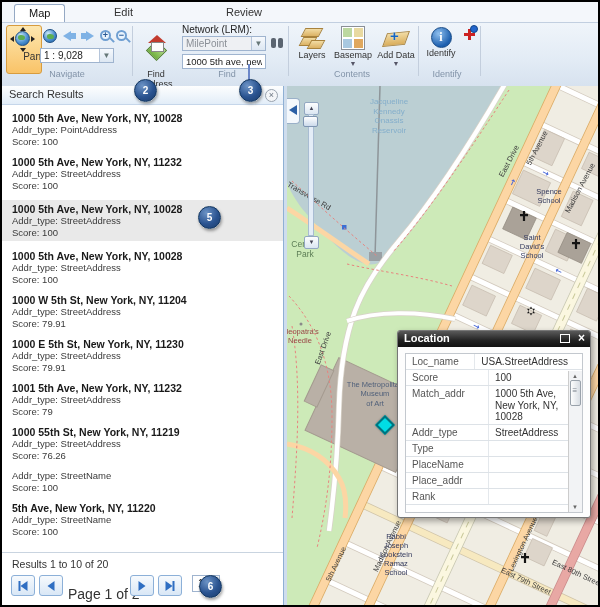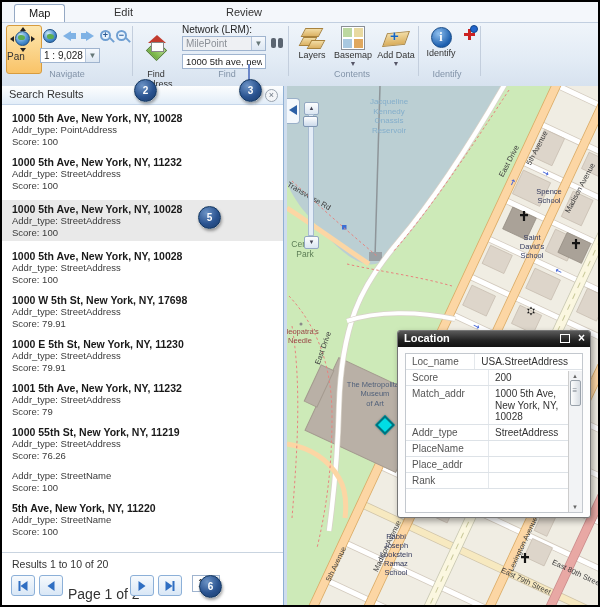--- a/index.html
+++ b/index.html
@@ -7,21 +7,21 @@
 
   
   .ribbon{position:absolute;left:0;top:0;width:596px;height:84px;background:linear-gradient(#f7fafd,#e2ebf5 70%,#d7e2ef);}
   .tabs{position:absolute;left:0;top:0;width:100%;height:20px;background:#f4f7fb;border-bottom:1px solid #c2cfe0;}
   .tab{position:absolute;top:2px;height:17px;line-height:17px;padding:0 14px;font-size:11px;color:#333;cursor:default;}
   .tab.active{background:#fff;border:1px solid #95a9c4;border-bottom:none;border-radius:3px 3px 0 0;color:#111;}
   .toolbar{position:absolute;left:0;top:21px;width:100%;height:56px;}
   .gsep{position:absolute;top:3px;height:50px;width:1px;background:#c3cedd;}
   .glabel{position:absolute;top:46px;font-size:9px;color:#8293a8;text-align:center;}
 
-  .pan-btn{position:absolute;left:4px;top:2px;width:34px;height:47px;background:linear-gradient(#fde7b0,#f9c368);border:1px solid #d89c3e;border-radius:3px;text-align:left;}
+  .pan-btn{position:absolute;left:4px;top:2px;width:34px;height:47px;background:linear-gradient(#fde7b0,#f9c368);border:1px solid #d89c3e;border-radius:3px;text-align:right;}
   .pan-globe{position:relative;width:18px;height:18px;margin:5px auto 2px;}
   .globe{width:15px;height:15px;border-radius:50%;background:radial-gradient(circle at 35% 30%,#cdeaf8,#4b8fd0 55%,#1d5c9c);border:1px solid #1b4e85;box-sizing:border-box;}
   .globe::after{content:"";position:absolute;left:3px;top:4px;width:7px;height:5px;background:#5cae53;border-radius:40% 60% 50% 50%;}
   .pan-globe .t{position:absolute;width:0;height:0;}
   .pan-globe .t.up{left:5px;top:-4px;border-left:3px solid transparent;border-right:3px solid transparent;border-bottom:4px solid #222;}
   .pan-globe .t.dn{left:5px;bottom:-3px;border-left:3px solid transparent;border-right:3px solid transparent;border-top:4px solid #222;}
   .pan-globe .t.lf{left:-5px;top:5px;border-top:3px solid transparent;border-bottom:3px solid transparent;border-right:4px solid #222;}
   .pan-globe .t.rt{right:-2px;top:5px;border-top:3px solid transparent;border-bottom:3px solid transparent;border-left:4px solid #222;}
   .pan-label{font-size:10px;color:#333;}
   .navico{position:absolute;top:6px;}
@@ -154,21 +154,21 @@
         </div>
       <div class="navico" style="left:84px;">
           <div class="arrow e"></div>
         </div>
       <div class="navico" style="left:98px;top:7px;">
           <div class="mag">+</div>
         </div>
       <div class="navico" style="left:114px;top:7px;">
           <div class="mag">−</div>
         </div>
-      <div class="combo" style="left:38px;top:25px;width:60px;height:15px;">
+      <div class="combo" style="left:38px;top:25px;width:74px;height:15px;">
         <span>1 : 9,028</span>
         <span class="dd">▼</span>
       </div>
       <div class="glabel" style="left:20px;width:90px;">Navigate</div>
       <div class="gsep" style="left:130px;"></div>
 
       <div class="ribbon-btn" style="left:134px;top:1px;width:40px;white-space:pre-line;">
         <div class="house"><i class="diamond"></i><i class="roof"></i><i class="body"></i></div>
         <span style="white-space: pre-line;">Find
 Address</span>
@@ -251,21 +251,21 @@
           <div class="res-line score">Score: 100</div>
         </div>
 
         <div class="res-item">
           <div class="res-title">1000 5th Ave, New York, NY, 10028</div>
           <div class="res-line addr">Addr_type: StreetAddress</div>
           <div class="res-line score">Score: 100</div>
         </div>
 
         <div class="res-item">
-          <div class="res-title">1000 W 5th St, New York, NY, 17698</div>
+          <div class="res-title">1000 W 5th St, New York, NY, 11204</div>
           <div class="res-line addr">Addr_type: StreetAddress</div>
           <div class="res-line score">Score: 79.91</div>
         </div>
 
         <div class="res-item">
           <div class="res-title">1000 E 5th St, New York, NY, 11230</div>
           <div class="res-line addr">Addr_type: StreetAddress</div>
           <div class="res-line score">Score: 79.91</div>
         </div>
 
@@ -511,33 +511,37 @@
         </div>
         <div class="popup-table">
           <div id="popup-rows">
             <div class="pt-row">
               <div class="c1">Loc_name</div>
               <div class="c2">USA.StreetAddress</div>
             </div>
 
             <div class="pt-row">
               <div class="c1">Score</div>
-              <div class="c2">200</div>
+              <div class="c2">100</div>
             </div>
 
             <div class="pt-row">
               <div class="c1">Match_addr</div>
               <div class="c2">1000 5th Ave, New York, NY, 10028</div>
             </div>
 
             <div class="pt-row">
               <div class="c1">Addr_type</div>
               <div class="c2">StreetAddress</div>
             </div>
 
+            <div class="pt-row">
+              <div class="c1">Type</div>
+              <div class="c2"></div>
+            </div>
 
             <div class="pt-row">
               <div class="c1">PlaceName</div>
               <div class="c2"></div>
             </div>
 
             <div class="pt-row">
               <div class="c1">Place_addr</div>
               <div class="c2"></div>
             </div>

